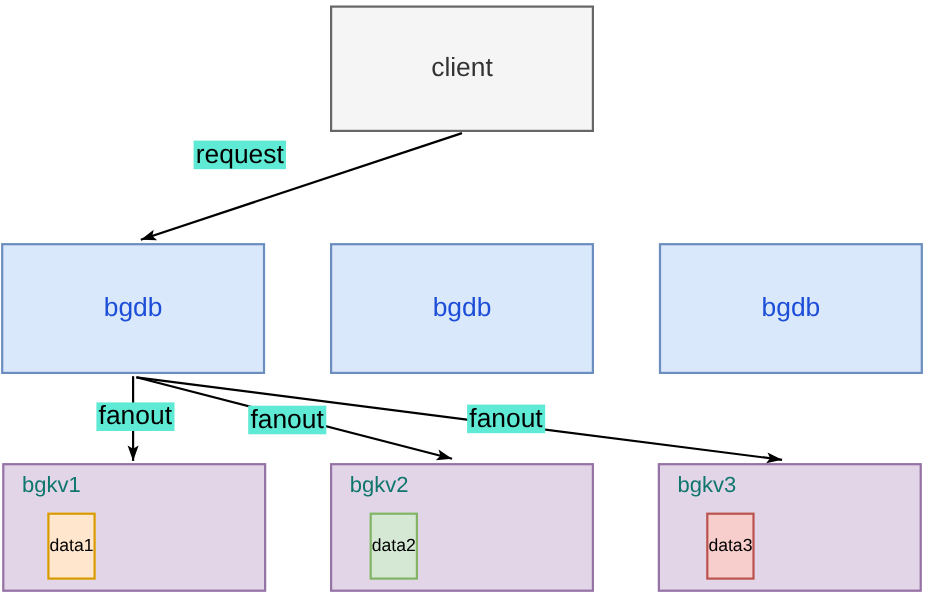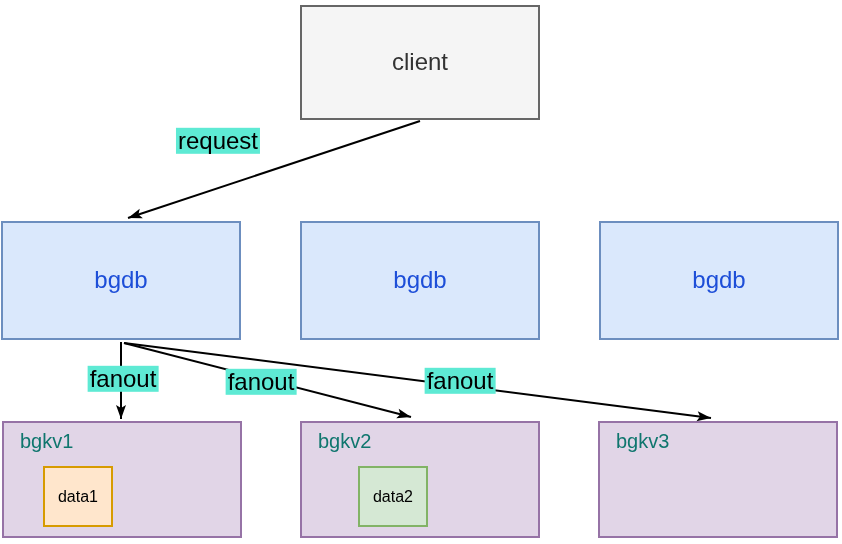--- a/index.html
+++ b/index.html
@@ -42,25 +42,25 @@
     position: absolute;
     left: 16px; top: 8px;
     font-size: 20px;
     line-height: 1;
     color: #0f766e;
   }
   .data-node {
     position: absolute;
     box-sizing: border-box;
     border: 2px solid #8b5cf6;
-    width: 70px; height: 61px; top: 43px;
+    width: 44px; height: 61px; top: 43px;
     display: flex; align-items: center; justify-content: center;
   }
   #node-data-1 { left: 39px; }
-  #node-data-2 { left: 56px; }
+  #node-data-2 { left: 34px; }
   #node-data-3 { left: 42px; }
   .data-label { font-size: 16px; line-height: 1; color: #000000; }
   #edges-layer {
     position: absolute;
     left: 0; top: 0;
     width: 842px; height: 544px;
     pointer-events: none;
   }
   #edges-layer line { stroke: currentColor; stroke-width: 2px; }
   .edge-label {
@@ -106,20 +106,23 @@
 
   <div class="container-node" id="node-bgkv-2" style="background-color: rgb(225, 213, 231); border-color: rgb(150, 115, 166); text-decoration: underline;">
     <span class="container-label">bgkv2</span>
     <div class="data-node" id="node-data-2" style="background-color: rgb(213, 232, 212); border-color: rgb(130, 179, 102);">
       <span class="data-label">data2</span>
     </div>
   </div>
 
   <div class="container-node" id="node-bgkv-3" style="background-color: rgb(225, 213, 231); border-color: rgb(150, 115, 166);">
     <span class="container-label">bgkv3</span>
+    <div class="data-node" id="node-data-3" style="background-color: rgb(248, 206, 204); border-color: rgb(184, 84, 80);">
+      <span class="data-label">data3</span>
+    </div>
   </div>
 
   <svg id="edges-layer" viewBox="0 0 842 544" style="color: rgb(0, 0, 0);">
     <defs>
       <marker id="arrowhead" markerUnits="userSpaceOnUse" markerWidth="16" markerHeight="12" refX="15" refY="6" orient="auto">
         <path d="M1,1 L15,6 L1,11 L4,6 Z" fill="currentColor" stroke="none"></path>
       </marker>
     </defs>
     <line x1="420" y1="121" x2="128" y2="218" marker-end="url(#arrowhead)"></line>
     <line x1="121" y1="342" x2="121" y2="419" marker-end="url(#arrowhead)"></line>

